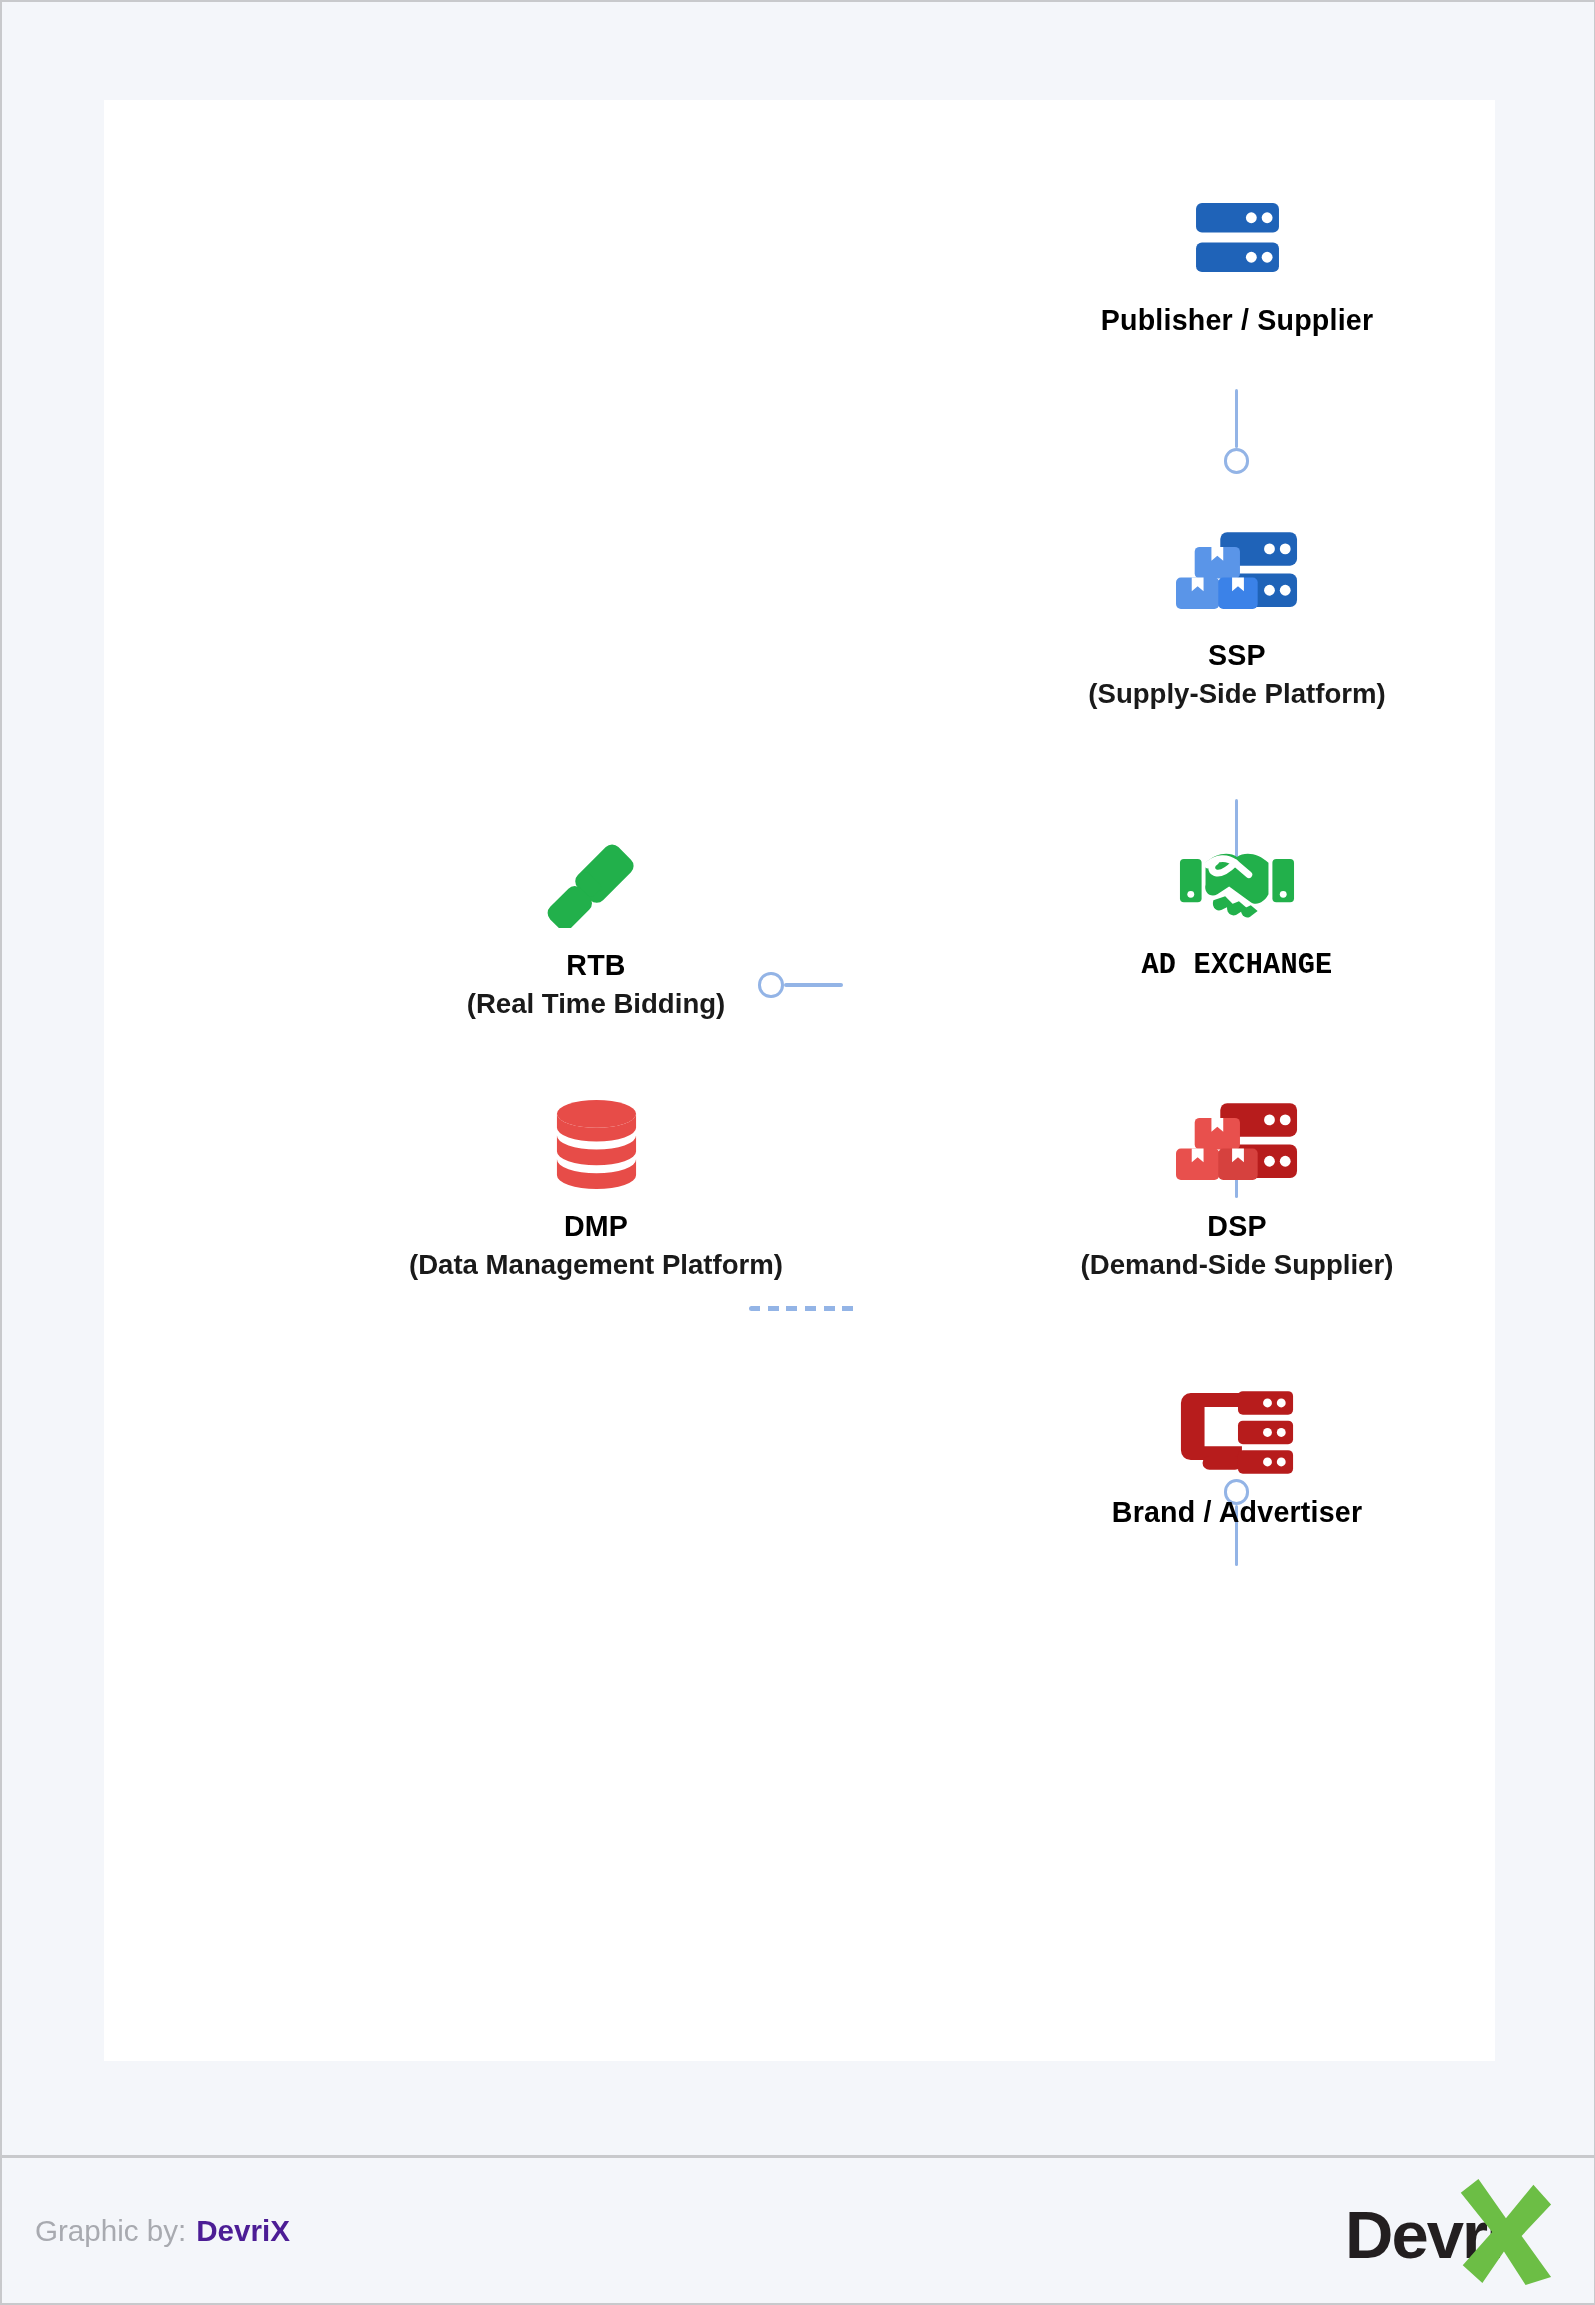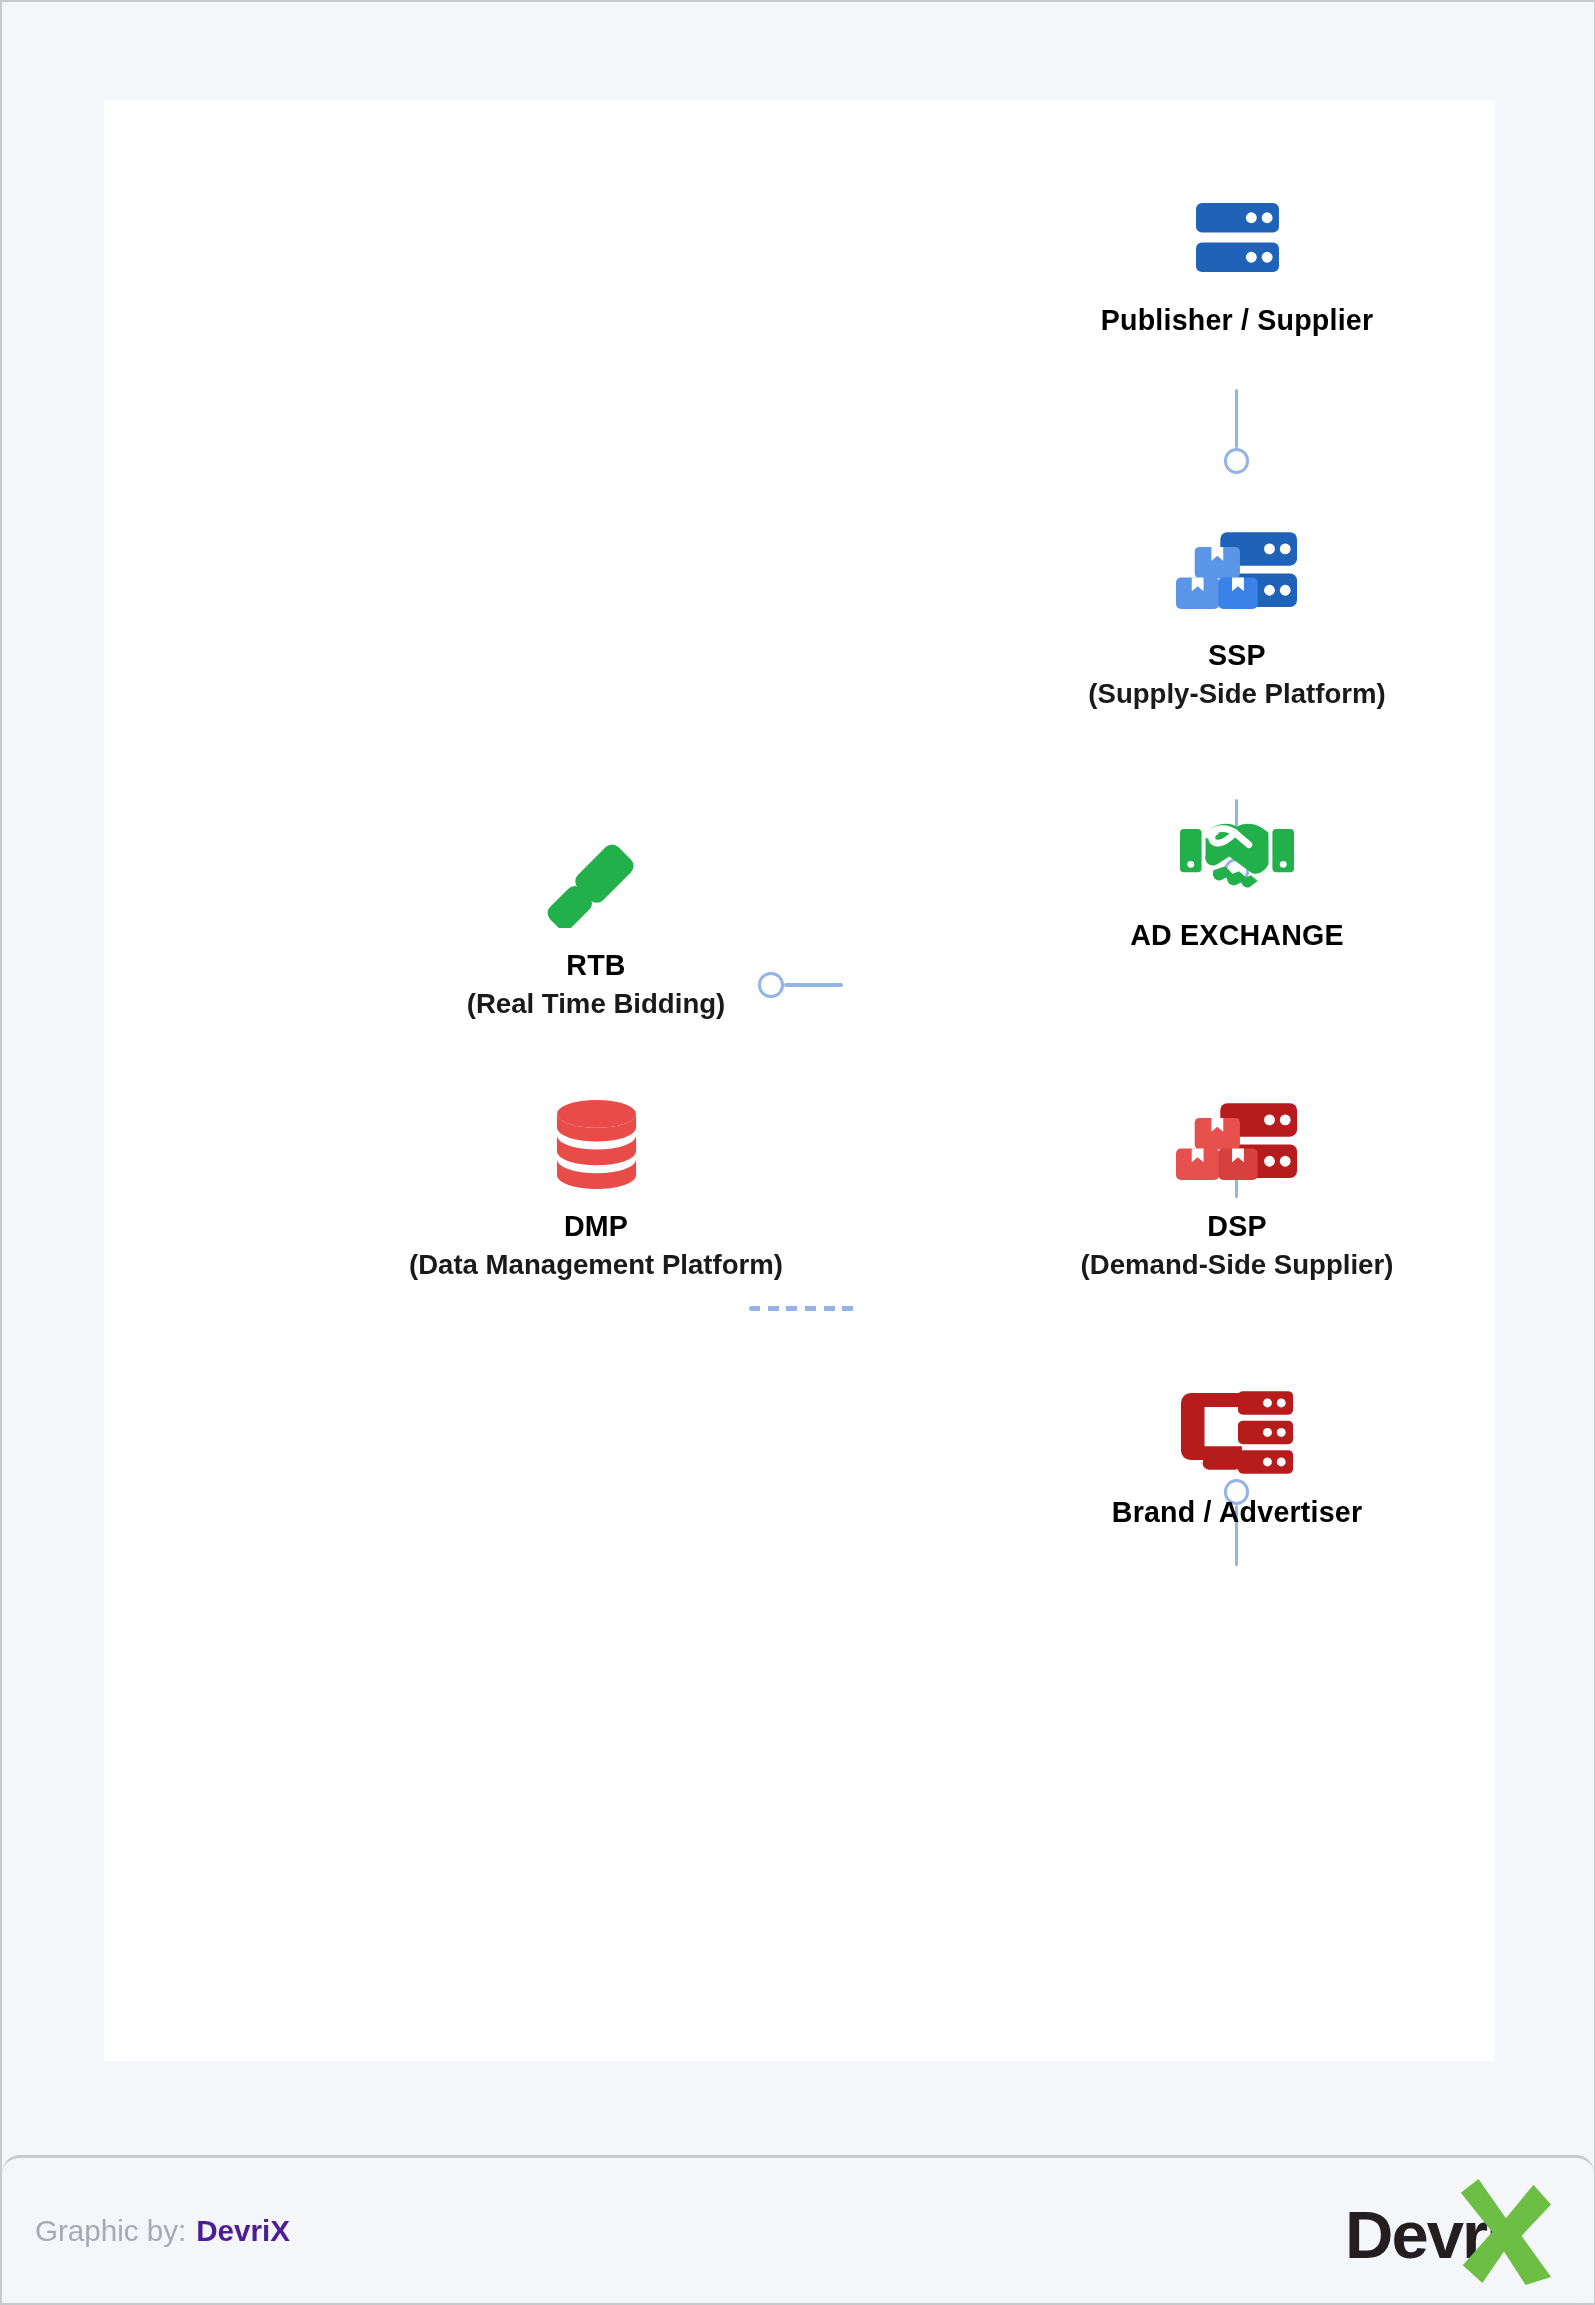--- a/index.html
+++ b/index.html
@@ -63,21 +63,21 @@
     line-height: 1.3;
     margin-top: 2px;
   }
 
   
   .col-right { left: 877px; }
   .col-left  { left: 236px; }
 
   #node-publisher  { top: 79px;  }
   #node-ssp        { top: 414px; }
-  #node-adexchange { top: 694px; }
+  #node-adexchange { top: 724px; font-family: Liberation Mono, monospace; }
   #node-rtb        { top: 724px; }
   #node-dmp        { top: 985px;}
   #node-dsp        { top: 985px;}
   #node-brand      { top: 1271px;}
 
   
   .connector-v {
     position: absolute;
     width: 59px;
     display: flex;
@@ -142,21 +142,20 @@
     top: 2153px;
     width: 1592px;
     height: 148px;
     background: #f4f6fa;
     border-top: 3px solid #c8c9cc;
     display: flex;
     align-items: center;
     justify-content: space-between;
     box-sizing: border-box;
     padding: 0 37px 0 33px;
-    border-radius: 18px;
   }
   #credit-text {
     font-size: 29.6px;
     display: flex;
     align-items: baseline;
     gap: 9.9px;
   }
   #credit-prefix { color: #a8aab0; }
   #credit-brand  { color: #4c1d95; font-weight: bold; }
 

